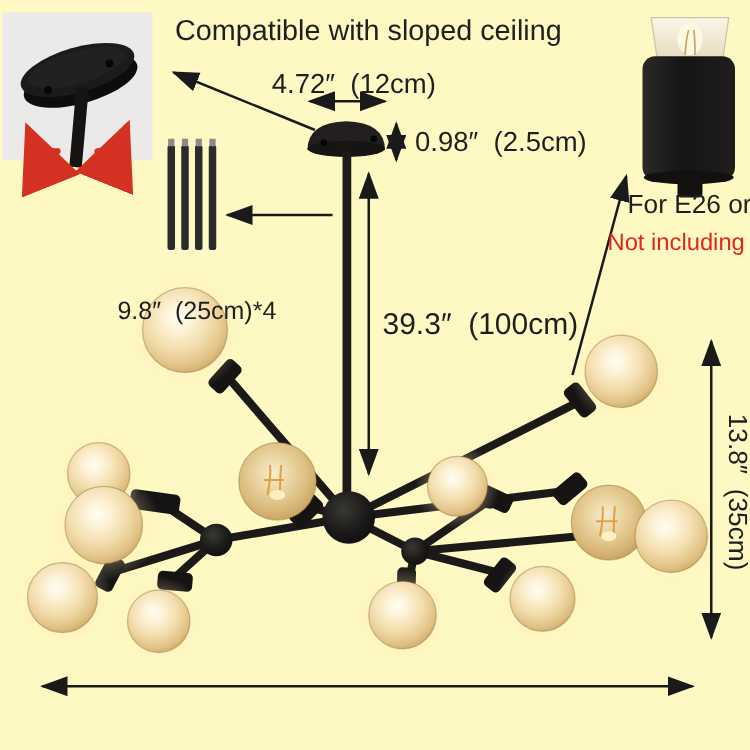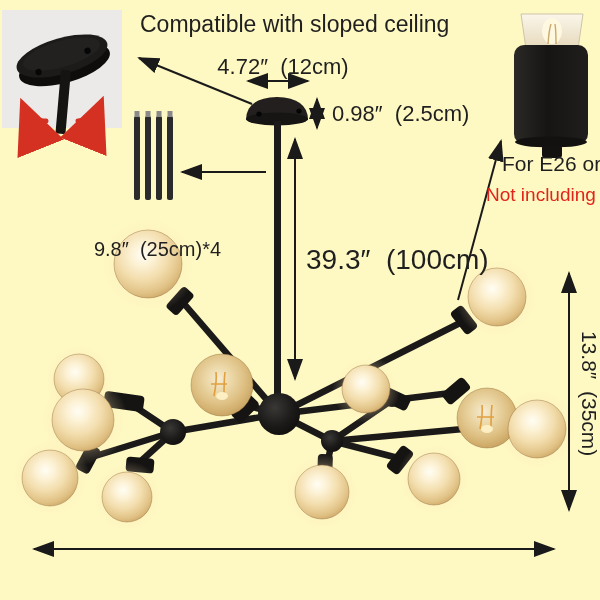--- a/index.html
+++ b/index.html
@@ -201,21 +201,21 @@
       <line x1="34" y1="549" x2="554" y2="549" marker-start="url(#mB)" marker-end="url(#mB)"></line>
     </g>
   </svg>
 
   <div class="label" style="left:140px;top:11px;font-size:23px;">Compatible with sloped ceiling</div>
 
   <div class="label center" style="left:208px;top:54px;width:150px;font-size:22px;">4.72″  (12cm)</div>
 
   <div class="label" style="left:332px;top:101px;font-size:22px;">0.98″  (2.5cm)</div>
 
-  <div class="label" style="left:299px;top:195px;font-size:28px;line-height:26px;text-align:center;">
+  <div class="label" style="left:299px;top:195px;font-size:24px;line-height:26px;text-align:center;">
     <div style="padding-left:7px;">39.3″  (100cm)</div>
   </div>
 
   <div class="label center" style="left:80px;top:206px;width:155px;font-size:20px;margin-top:32px;">9.8″  (25cm)*4</div>
 
   <div class="label" style="left:502px;top:152px;font-size:21px;">For E26 or</div>
 
   <div class="label" style="left:486px;top:184px;font-size:19px;color:var(--warning-red);">Not including b</div>
 
   <div class="label" style="left:601px;top:331px;width:150px;height:22px;font-size:21px;transform:rotate(90deg);transform-origin:0 0;">13.8″  (35cm)</div>

